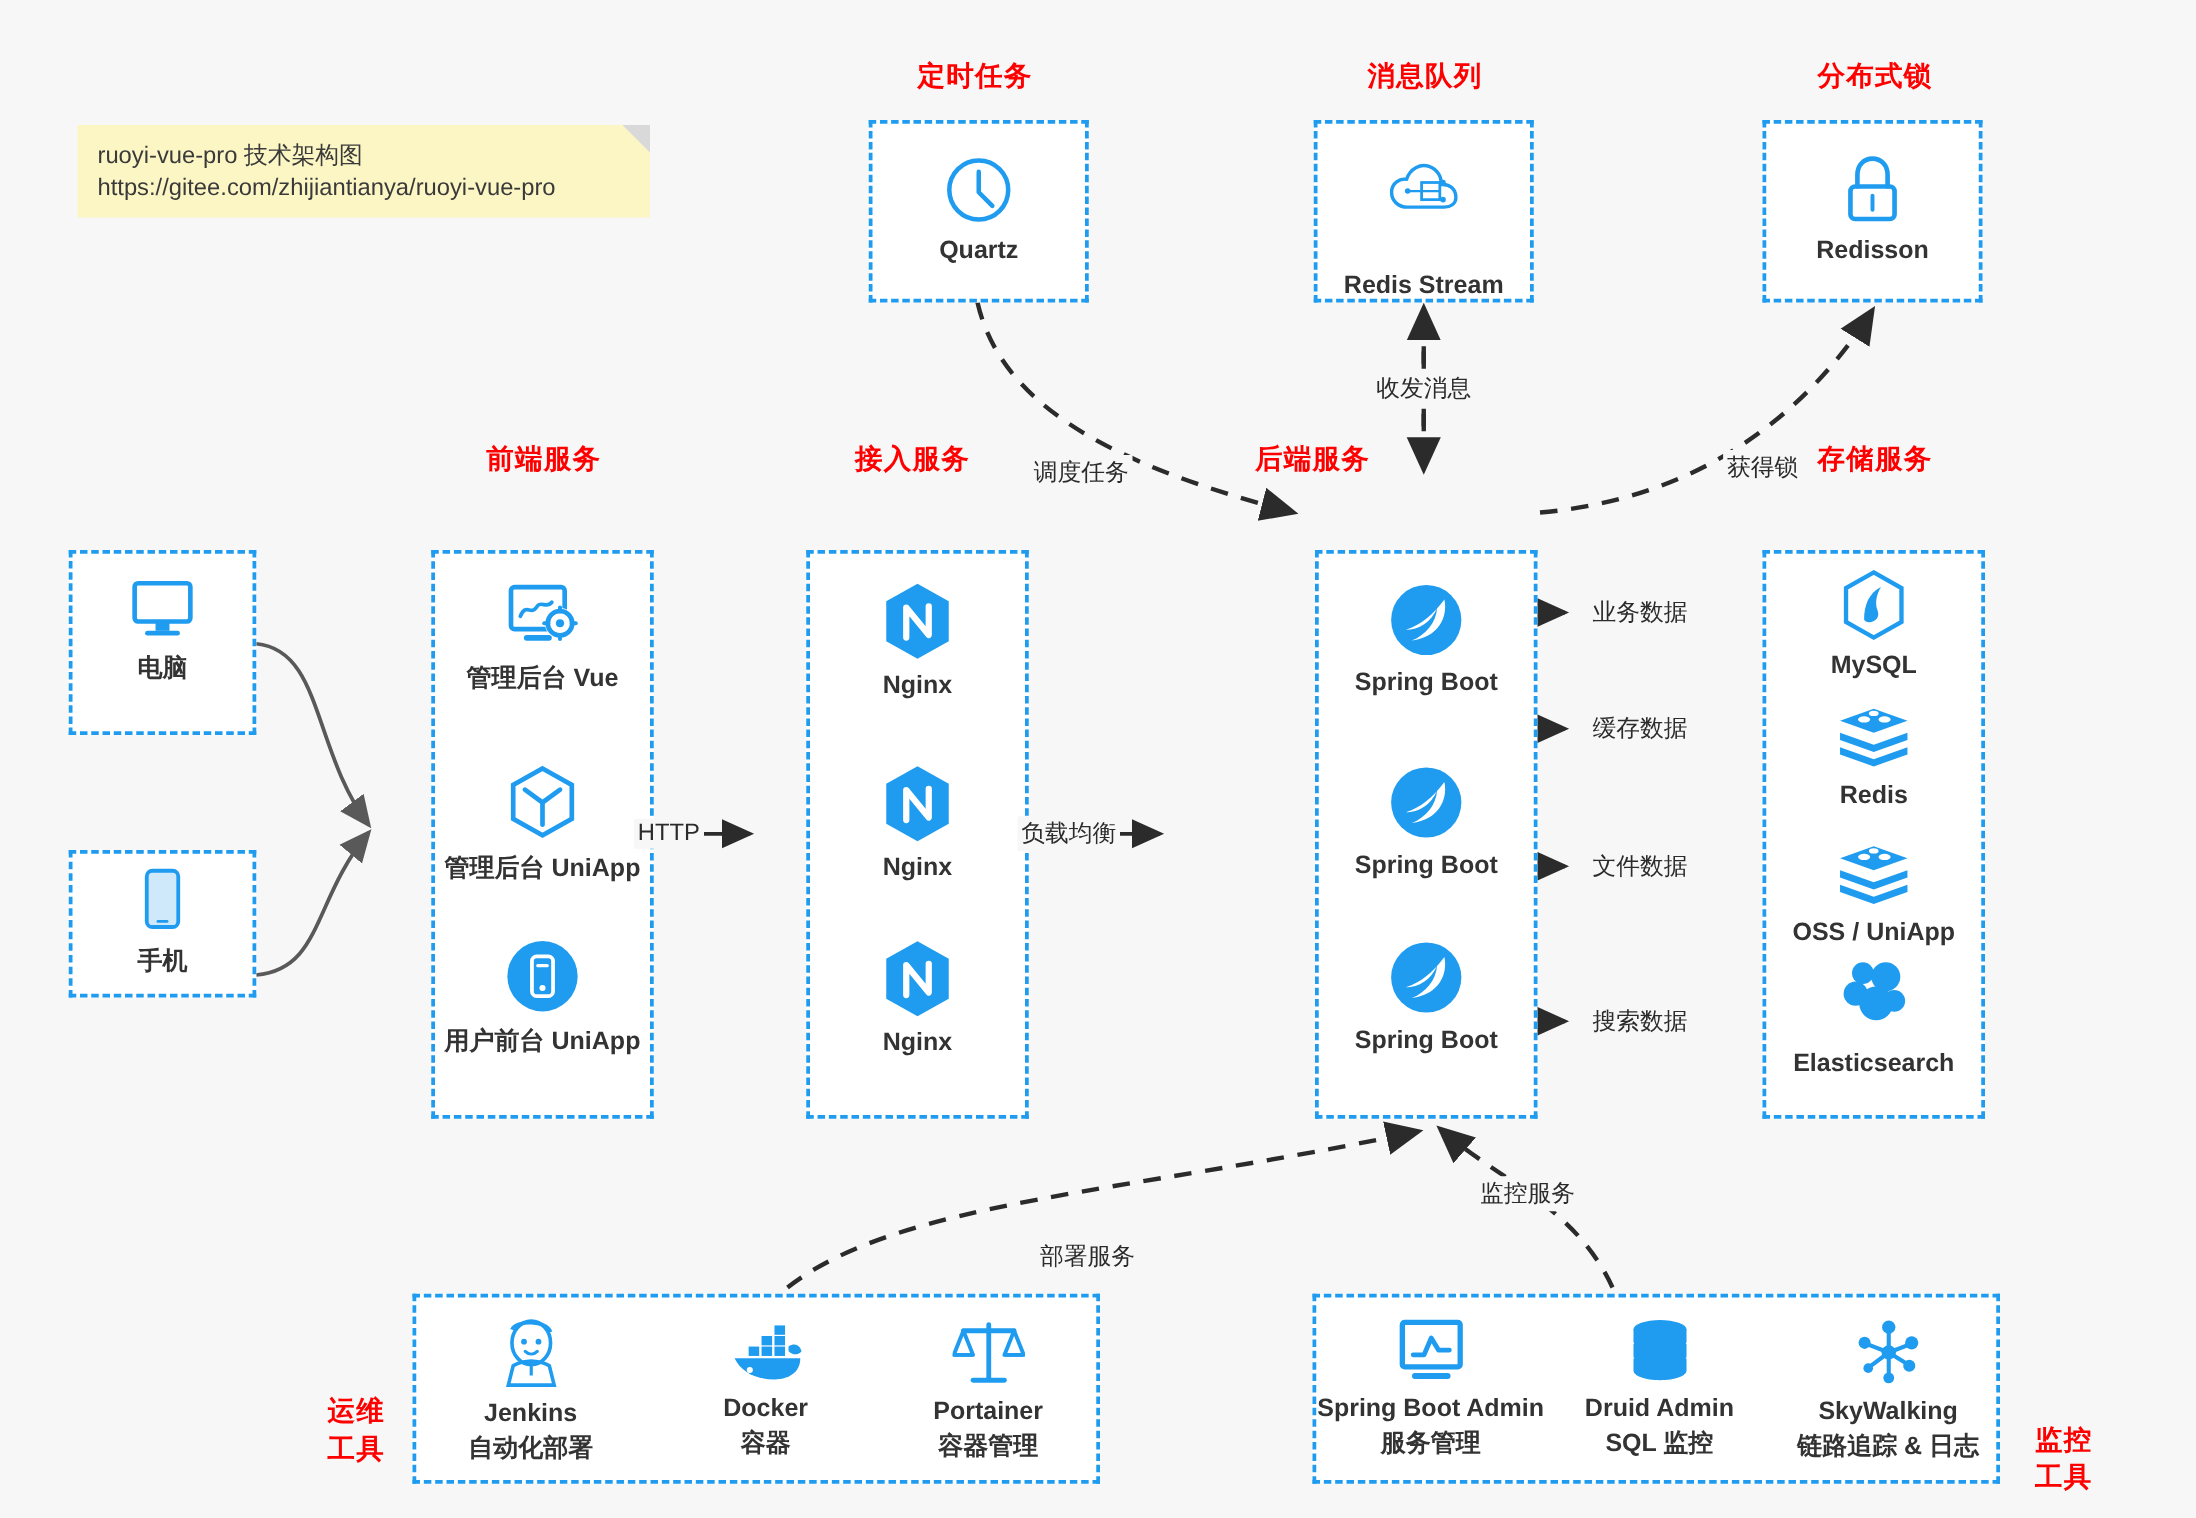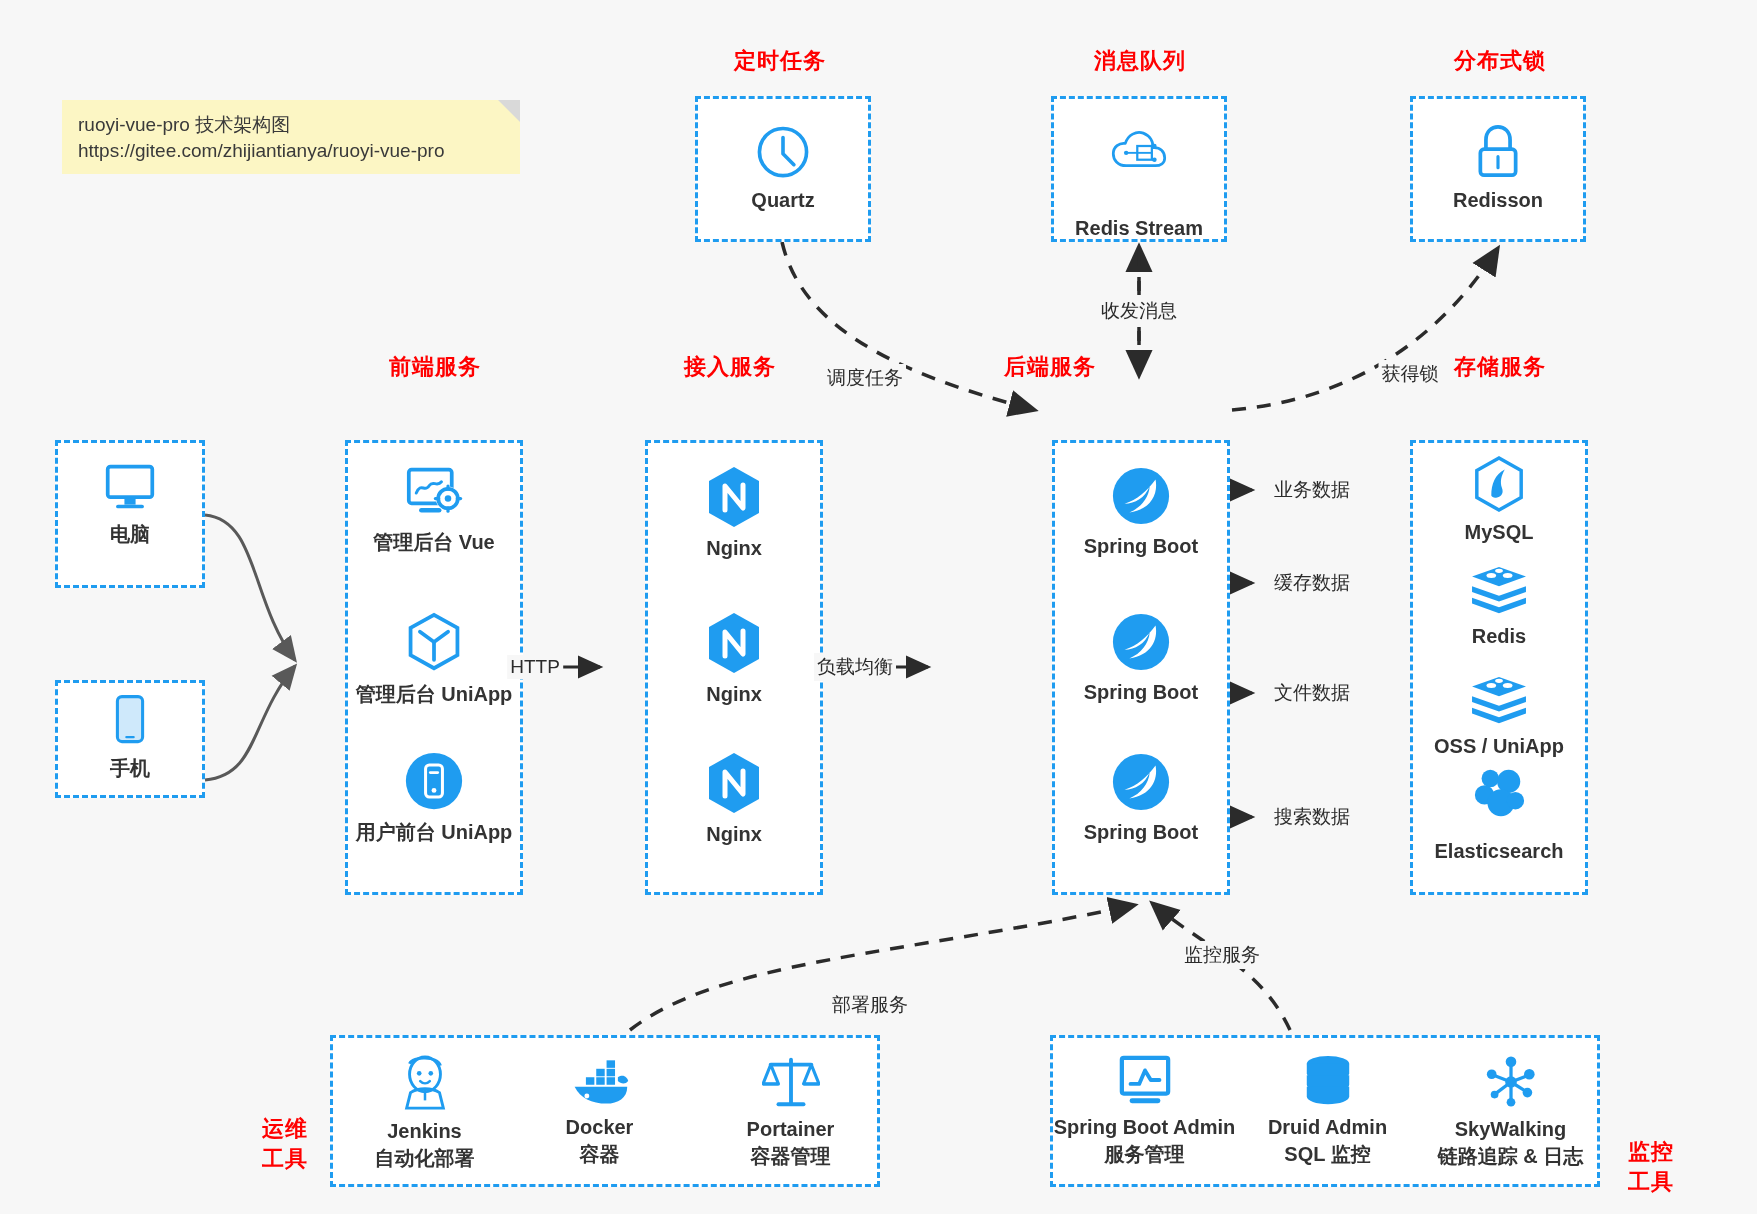--- a/index.html
+++ b/index.html
@@ -402,21 +402,21 @@
           <circle cx="23" cy="20" r="2.4" fill="#1f9cf0"></circle>
           <circle cx="35" cy="20" r="2.4" fill="#1f9cf0"></circle>
           <path d="M24 28 C27 31 31 31 34 28" fill="none" stroke="#1f9cf0" stroke-width="2.6" stroke-linecap="round"></path>
           <path d="M14 40 C14 40 20 36 29 36 C38 36 44 40 44 40 L48 56 L10 56 Z" fill="none" stroke="#1f9cf0" stroke-width="3"></path>
           <path d="M29 36 L29 48" stroke="#1f9cf0" stroke-width="2.6"></path>
         </svg>
       </span>
       <span class="lbl">Jenkins</span>
       <span class="sub">自动化部署</span>
     </div>
-    <div class="node" style="top:16px; left:175px; width:183px;">
+    <div class="node" style="top:16px; left:188px; width:183px;">
       <span class="ico">
         <svg width="62" height="54" viewBox="0 0 66 56">
           <g fill="#1f9cf0">
             <rect x="18" y="24" width="9" height="8"></rect>
             <rect x="29" y="24" width="9" height="8"></rect>
             <rect x="40" y="24" width="9" height="8"></rect>
             <rect x="29" y="15" width="9" height="8"></rect>
             <rect x="40" y="15" width="9" height="8"></rect>
             <rect x="40" y="6" width="9" height="8"></rect>
           </g>

